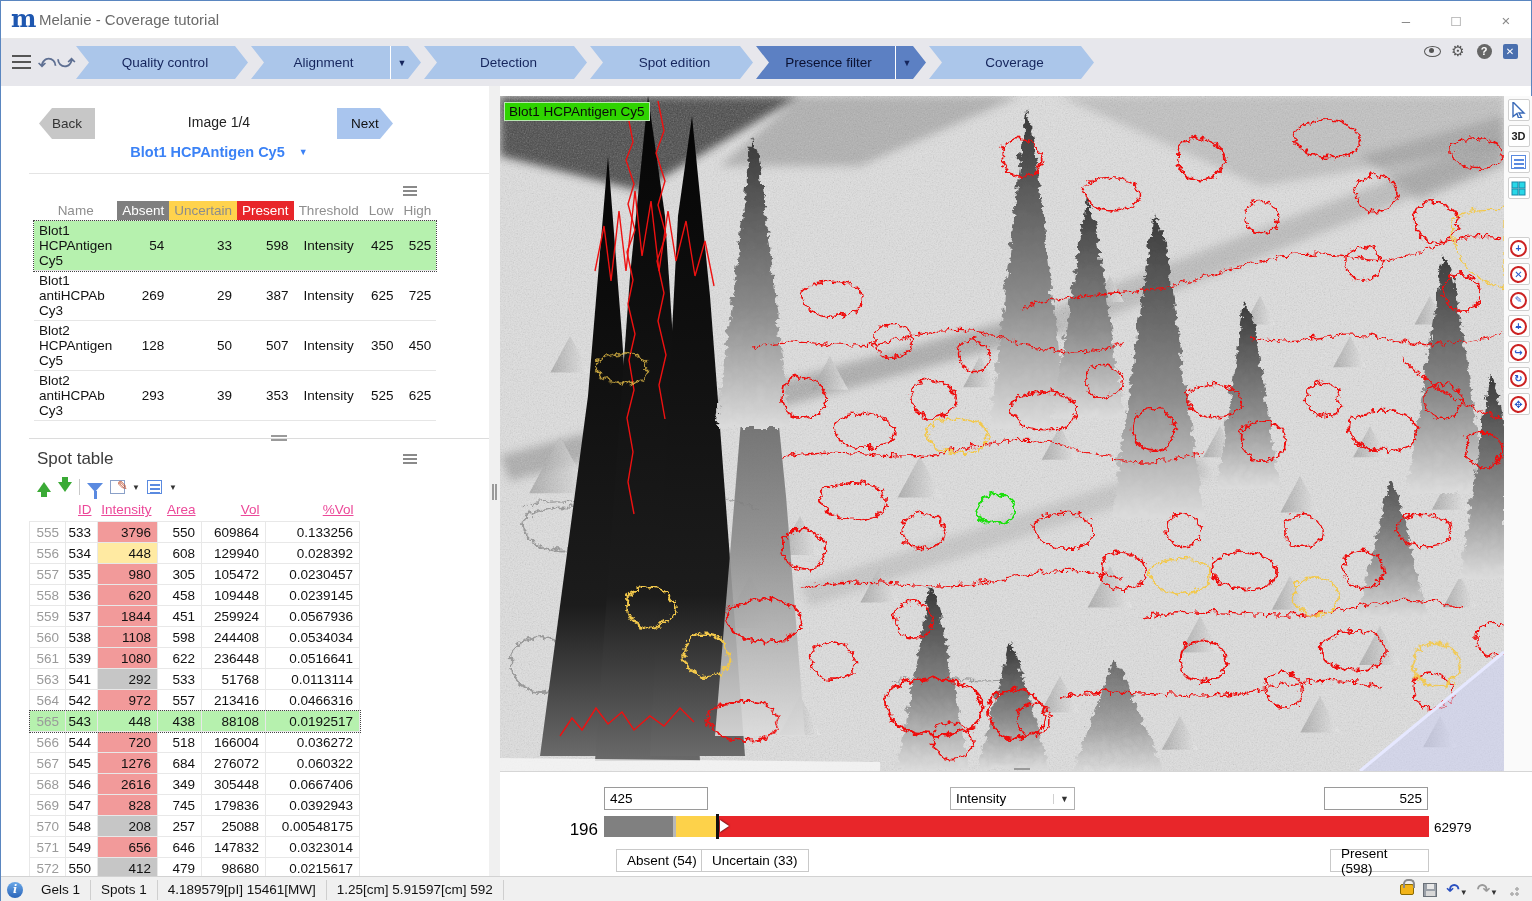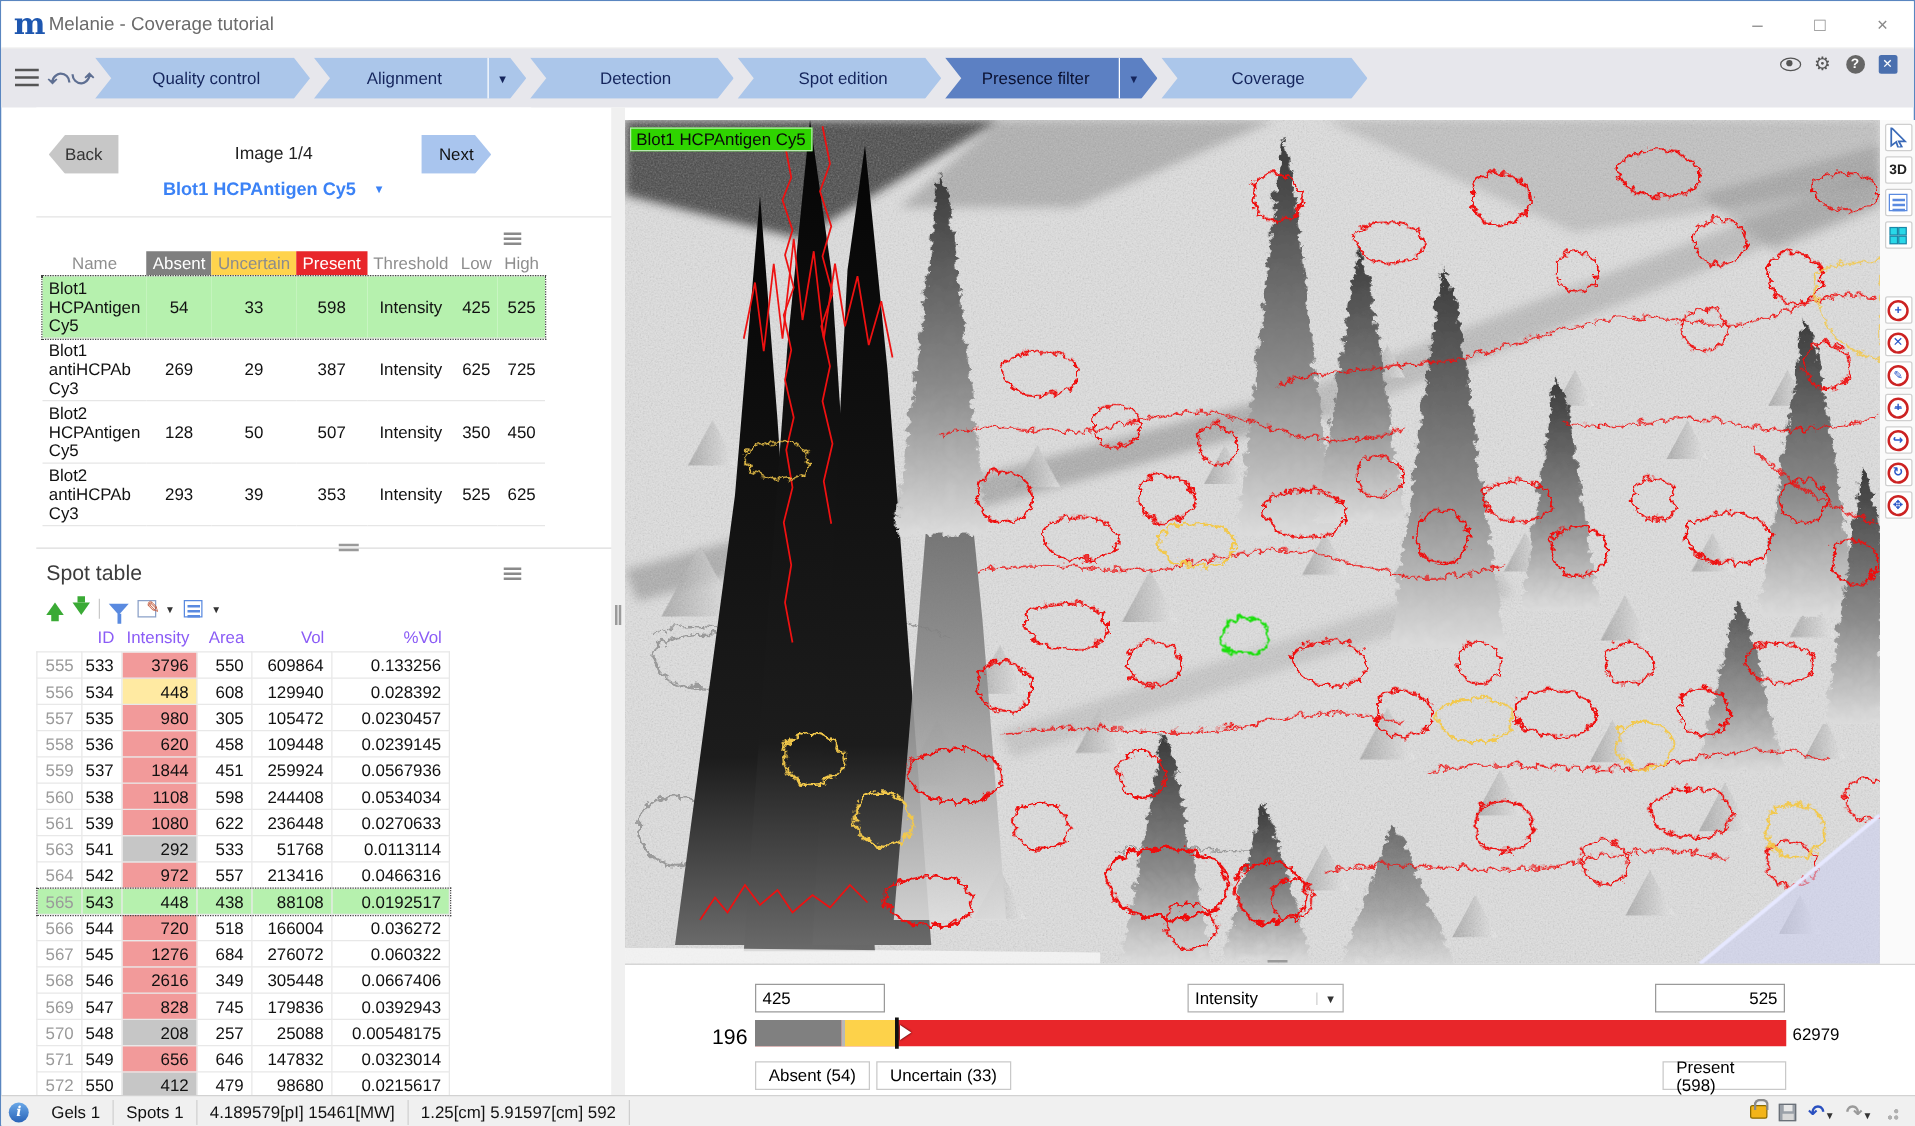--- a/index.html
+++ b/index.html
@@ -43,37 +43,37 @@
   .sec-list-ic { position:absolute; right:8px; width:14px; height:11px; color:#8a8a8a; }
   .sec-list-ic i { display:block; height:2px; background:#8a8a8a; margin-bottom:2px; }
 
   
   .ptable { position:absolute; left:5px; top:115px; border-collapse:collapse; font-size:13.5px; }
   .ptable th { font-weight:normal; color:#8e8e8e; padding:2px 5px; text-align:center; }
   .ptable th.chip-absent { background:#7f7f7f; color:#fff; }
   .ptable th.chip-uncertain { background:#ffd34d; color:#8c8c8c; }
   .ptable th.chip-present { background:#e8262a; color:#fff; }
   .ptable td { border-bottom:1px solid #e6e6e6; border-top:1px solid #e6e6e6; padding:2px 5px; height:21px; color:#111; }
-  .ptable td.num { text-align:center; }
+  .ptable td.num { text-align:right; }
   .ptable td.ctr { text-align:center; }
   .ptable tr.sel td { background:#b6f1ae; }
   .ptable tr.sel { outline:1px dotted #444; }
   .col-name { width:130px; } .col-abs { width:48px; } .col-unc { width:62px; } .col-pre { width:52px; } .col-thr { width:64px; } .col-lh { width:36px; }
 
   .hsplit { position:absolute; left:0; top:352px; width:488px; border-top:1px solid #dcdcdc; }
   .hsplit .grab { position:absolute; left:242px; top:-4px; width:16px; height:6px; border-top:2px solid #9a9a9a; border-bottom:2px solid #9a9a9a; }
 
   .spot-title { position:absolute; left:8px; top:363px; font-size:17px; color:#3c3c3c; }
   .spot-toolbar { position:absolute; left:8px; top:391px; height:20px; display:flex; align-items:center; gap:7px; }
   .sep-v { width:1px; height:16px; background:#c9c9c9; }
   .mini-caret { font-size:8px; color:#333; }
 
   
   .stable { position:absolute; left:0px; top:414px; border-collapse:collapse; font-size:13.5px; table-layout:fixed; }
-  .stable th { font-weight:normal; color:#8b5cf6; text-align:right; padding:2px 6px 4px 0; }
+  .stable th { font-weight:normal; color:#ec4899; text-align:right; padding:2px 6px 4px 0;text-decoration:underline; }
   .stable td { border:1px solid #e8e8e8; border-left:none; padding:1px 6px 1px 0; height:21px; text-align:right; color:#111; background:#fff; }
   .stable td.rowno { color:#9a9a9a; border-left:1px solid #e8e8e8; }
   .stable td.cell-absent { background:#c6c6c6; }
   .stable td.cell-uncertain { background:#ffeaa2; }
   .stable td.cell-present { background:#f29a9a; }
   .stable tr.sel td { background:#b6f1ae !important; }
   .stable tr.sel { outline:1px dotted #444; }
   .c-no{width:36px}.c-id{width:32px}.c-int{width:60px}.c-area{width:44px}.c-vol{width:64px}.c-pvol{width:94px}
 
   
@@ -107,21 +107,21 @@
   .dd-metric .caret { font-size:9px; color:#333; border-left:1px solid #d0d0d0; padding-left:6px; margin-left:6px; }
   .sl-min { position:absolute; left:62px; top:48px; width:36px; text-align:right; font-size:17px; }
   .sl-max { position:absolute; left:934px; top:48px; font-size:13.5px; }
   .sl-bar { position:absolute; left:104px; top:44px; width:825px; height:21px; background:#e8262a; }
   .seg-absent { position:absolute; left:0; top:0; width:69px; height:21px; background:#808080; }
   .seg-low-handle { position:absolute; left:69px; top:0; width:3px; height:21px; background:#b8b8b8; }
   .seg-uncertain { position:absolute; left:72px; top:0; width:40px; height:21px; background:#fdd24a; }
   .seg-high-handle { position:absolute; left:112px; top:-2px; width:3px; height:25px; background:#111; }
   .seg-arrow { position:absolute; left:116px; top:4px; width:0; height:0; border-top:6px solid transparent; border-bottom:6px solid transparent; border-left:9px solid #fff; filter:drop-shadow(0 0 1px #000); }
   .count-box { position:absolute; top:77px; height:23px; border:1px solid #c9c9c9; background:#fff; display:flex; align-items:center; padding:0 10px; font-size:13.5px; }
-  .cb-absent { left:104px; } .cb-uncertain { left:201px; } .cb-present { left:830px; width:99px; justify-content:flex-end; }
+  .cb-absent { left:116px; } .cb-uncertain { left:201px; } .cb-present { left:830px; width:99px; justify-content:flex-end; }
 
   
   .statusbar { position:absolute; left:0; top:875px; width:1532px; height:26px; background:#f0f0f0; border-top:1px solid #d2d2d2; display:flex; align-items:center; font-size:13.5px; color:#111; }
   .info-ic { width:16px; height:16px; border-radius:50%; background:linear-gradient(#6aa8e8,#2a64b8); color:#fff; font-family:"DejaVu Serif",serif; font-weight:bold; font-style:italic; font-size:11px; display:flex; align-items:center; justify-content:center; margin:0 8px 0 6px; }
   .st-seg { padding:0 10px; border-right:1px solid #cfcfcf; height:20px; display:flex; align-items:center; }
   .st-right { margin-left:auto; display:flex; align-items:center; gap:9px; padding-right:14px; }
   .lock-ic { width:14px; height:11px; background:#f2b418; border:1px solid #8a6a00; border-radius:2px; position:relative; }
   .lock-ic::before { content:""; position:absolute; left:2px; top:-6px; width:8px; height:7px; border:2px solid #8a8a8a; border-bottom:none; border-radius:5px 5px 0 0; }
   .floppy-ic { width:14px; height:14px; background:#9aa0a8; border:1px solid #6a7078; position:relative; }
   .floppy-ic::before { content:""; position:absolute; left:3px; top:0; width:7px; height:5px; background:#e8e8e8; }
@@ -346,21 +346,21 @@
             <td class="">598</td>
             <td class="">244408</td>
             <td class="">0.0534034</td>
           </tr>
           <tr>
             <td class="rowno">561</td>
             <td class="">539</td>
             <td class="cell-present">1080</td>
             <td class="">622</td>
             <td class="">236448</td>
-            <td class="">0.0270633</td>
+            <td class="">0.0516641</td>
           </tr>
           <tr>
             <td class="rowno">563</td>
             <td class="">541</td>
             <td class="cell-absent">292</td>
             <td class="">533</td>
             <td class="">51768</td>
             <td class="">0.0113114</td>
           </tr>
           <tr>

